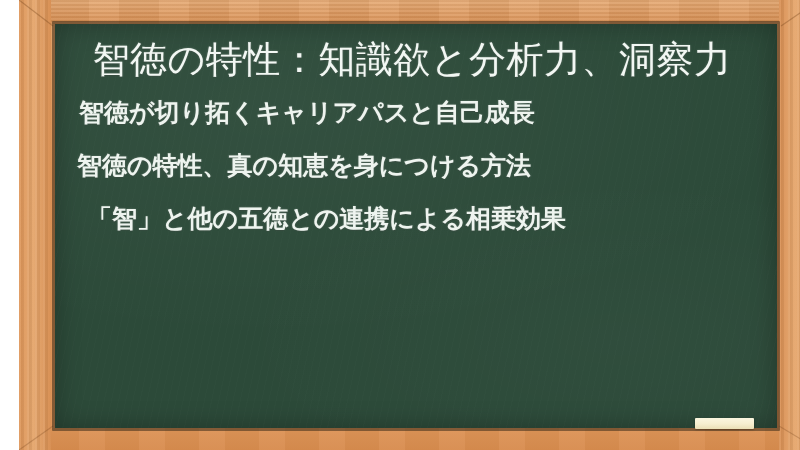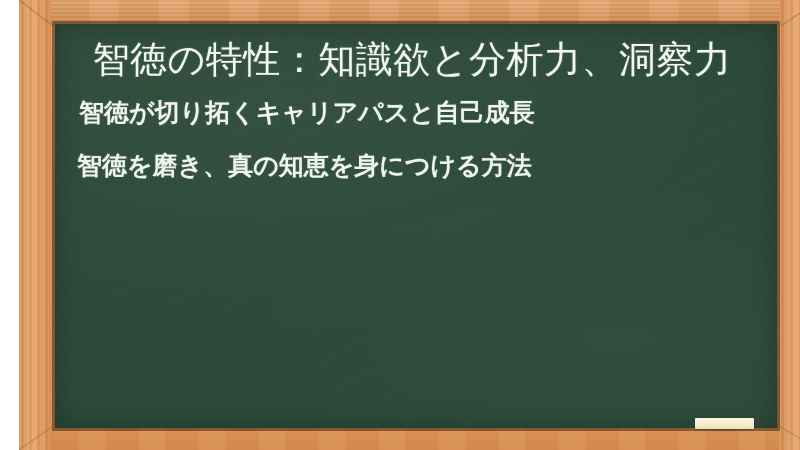--- a/index.html
+++ b/index.html
@@ -211,20 +211,21 @@
 
   <div class="board-shadow"></div>
   <div class="board">
     <div class="board-grain"></div>
 
     <div class="board-text">
       <div class="title" style="text-align: center;">智徳の特性：知識欲と分析力、洞察力</div>
 
       <div class="lines">
         <div class="line indent-1">智徳が切り拓くキャリアパスと自己成長</div>
-        <div class="line indent-2">智徳を磨き、真の知恵を身につける方法</div>
+        <div class="line indent-2">智徳の特性、真の知恵を身につける方法</div>
+        <div class="line indent-3">「智」と他の五徳との連携による相乗効果</div>
       </div>
     </div>
   </div>
 
   <div class="chalk"></div>
 
 </div>
 
 </body></html>

